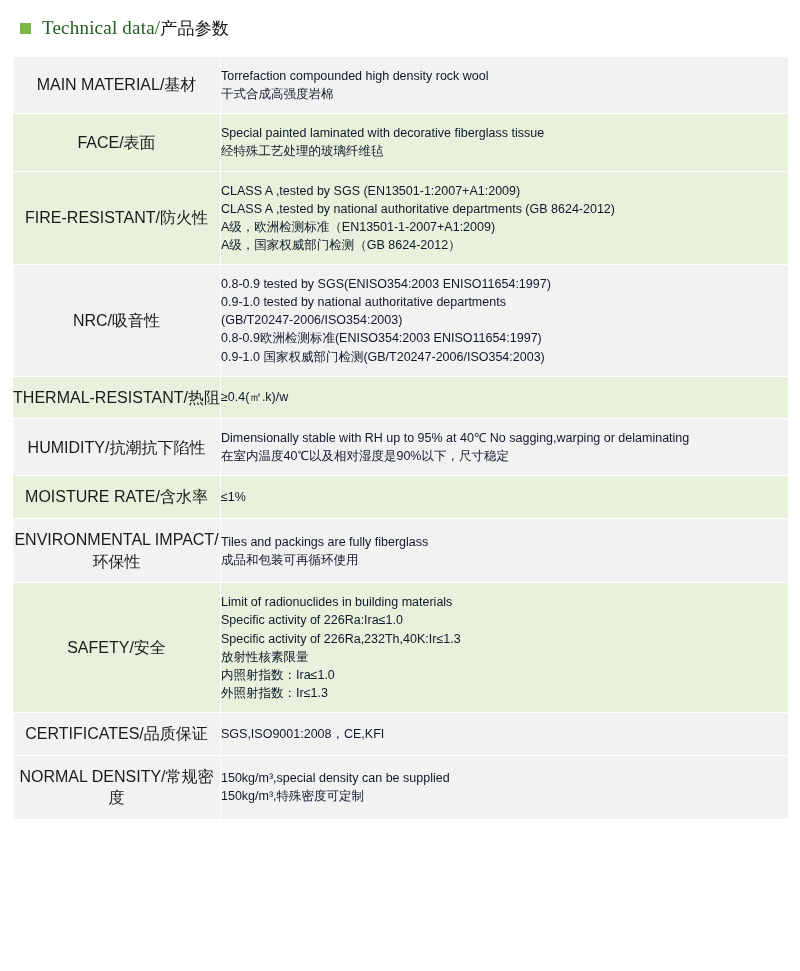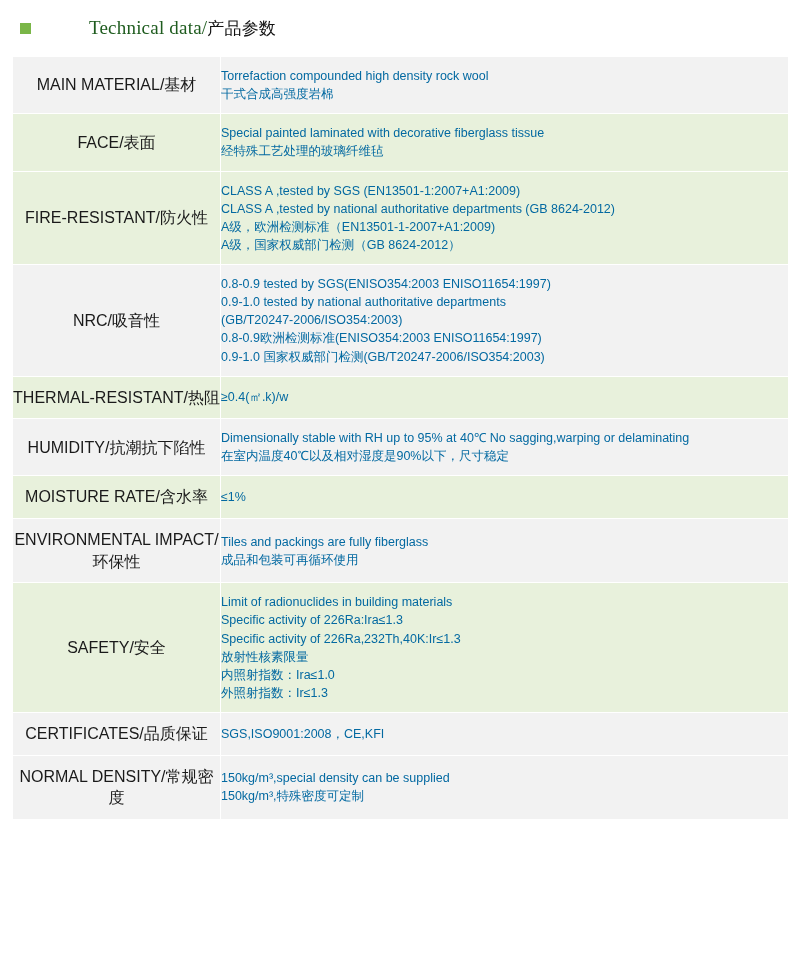--- a/index.html
+++ b/index.html
@@ -20,21 +20,20 @@
     position: relative;
     box-sizing: border-box;
     padding: 0 12px;
   }
   
   .title-row {
     display: flex;
     align-items: center;
     height: 56px;
     padding-left: 8px;
-    gap: 47px;
   }
   .title-bullet {
     width: 11px;
     height: 11px;
     background: #7ab648;
     margin-right: 11px;
     flex: 0 0 auto;
   }
   .title-text {
     font-family: "Liberation Serif", serif;
@@ -71,21 +70,21 @@
     color: #1a1a1a;
     padding-left: 4px;
     padding-right: 4px;
     line-height: 1.35;
   }
   .cell-value {
     padding-left: 22px;
     padding-right: 12px;
     font-size: 12.5px;
     line-height: 1.45;
-    color: #0369a1;
+    color: #0f172a;
   }
   .cell-value .ln { display: block; white-space: nowrap; }
 </style>
 </head>
 <body>
 
 <div class="page">
 
   <div class="title-row">
     <span class="title-bullet"></span>
@@ -156,21 +155,21 @@
           <td class="cell-label">ENVIRONMENTAL IMPACT/环保性</td>
           <td class="cell-value">
             <span class="ln">Tiles and packings are fully fiberglass</span>
             <span class="ln">成品和包装可再循环使用</span>
           </td>
         </tr>
         <tr class="band-b">
           <td class="cell-label">SAFETY/安全</td>
           <td class="cell-value">
             <span class="ln">Limit of radionuclides in building materials</span>
-            <span class="ln">Specific activity of 226Ra:Ira≤1.3</span>
+            <span class="ln">Specific activity of 226Ra:Ira≤1.0</span>
             <span class="ln">Specific activity of 226Ra,232Th,40K:Ir≤1.3</span>
             <span class="ln">放射性核素限量</span>
             <span class="ln">内照射指数：Ira≤1.0</span>
             <span class="ln">外照射指数：Ir≤1.3</span>
           </td>
         </tr>
         <tr class="band-a">
           <td class="cell-label">CERTIFICATES/品质保证</td>
           <td class="cell-value">
             <span class="ln">SGS,ISO9001:2008，CE,KFI</span>

